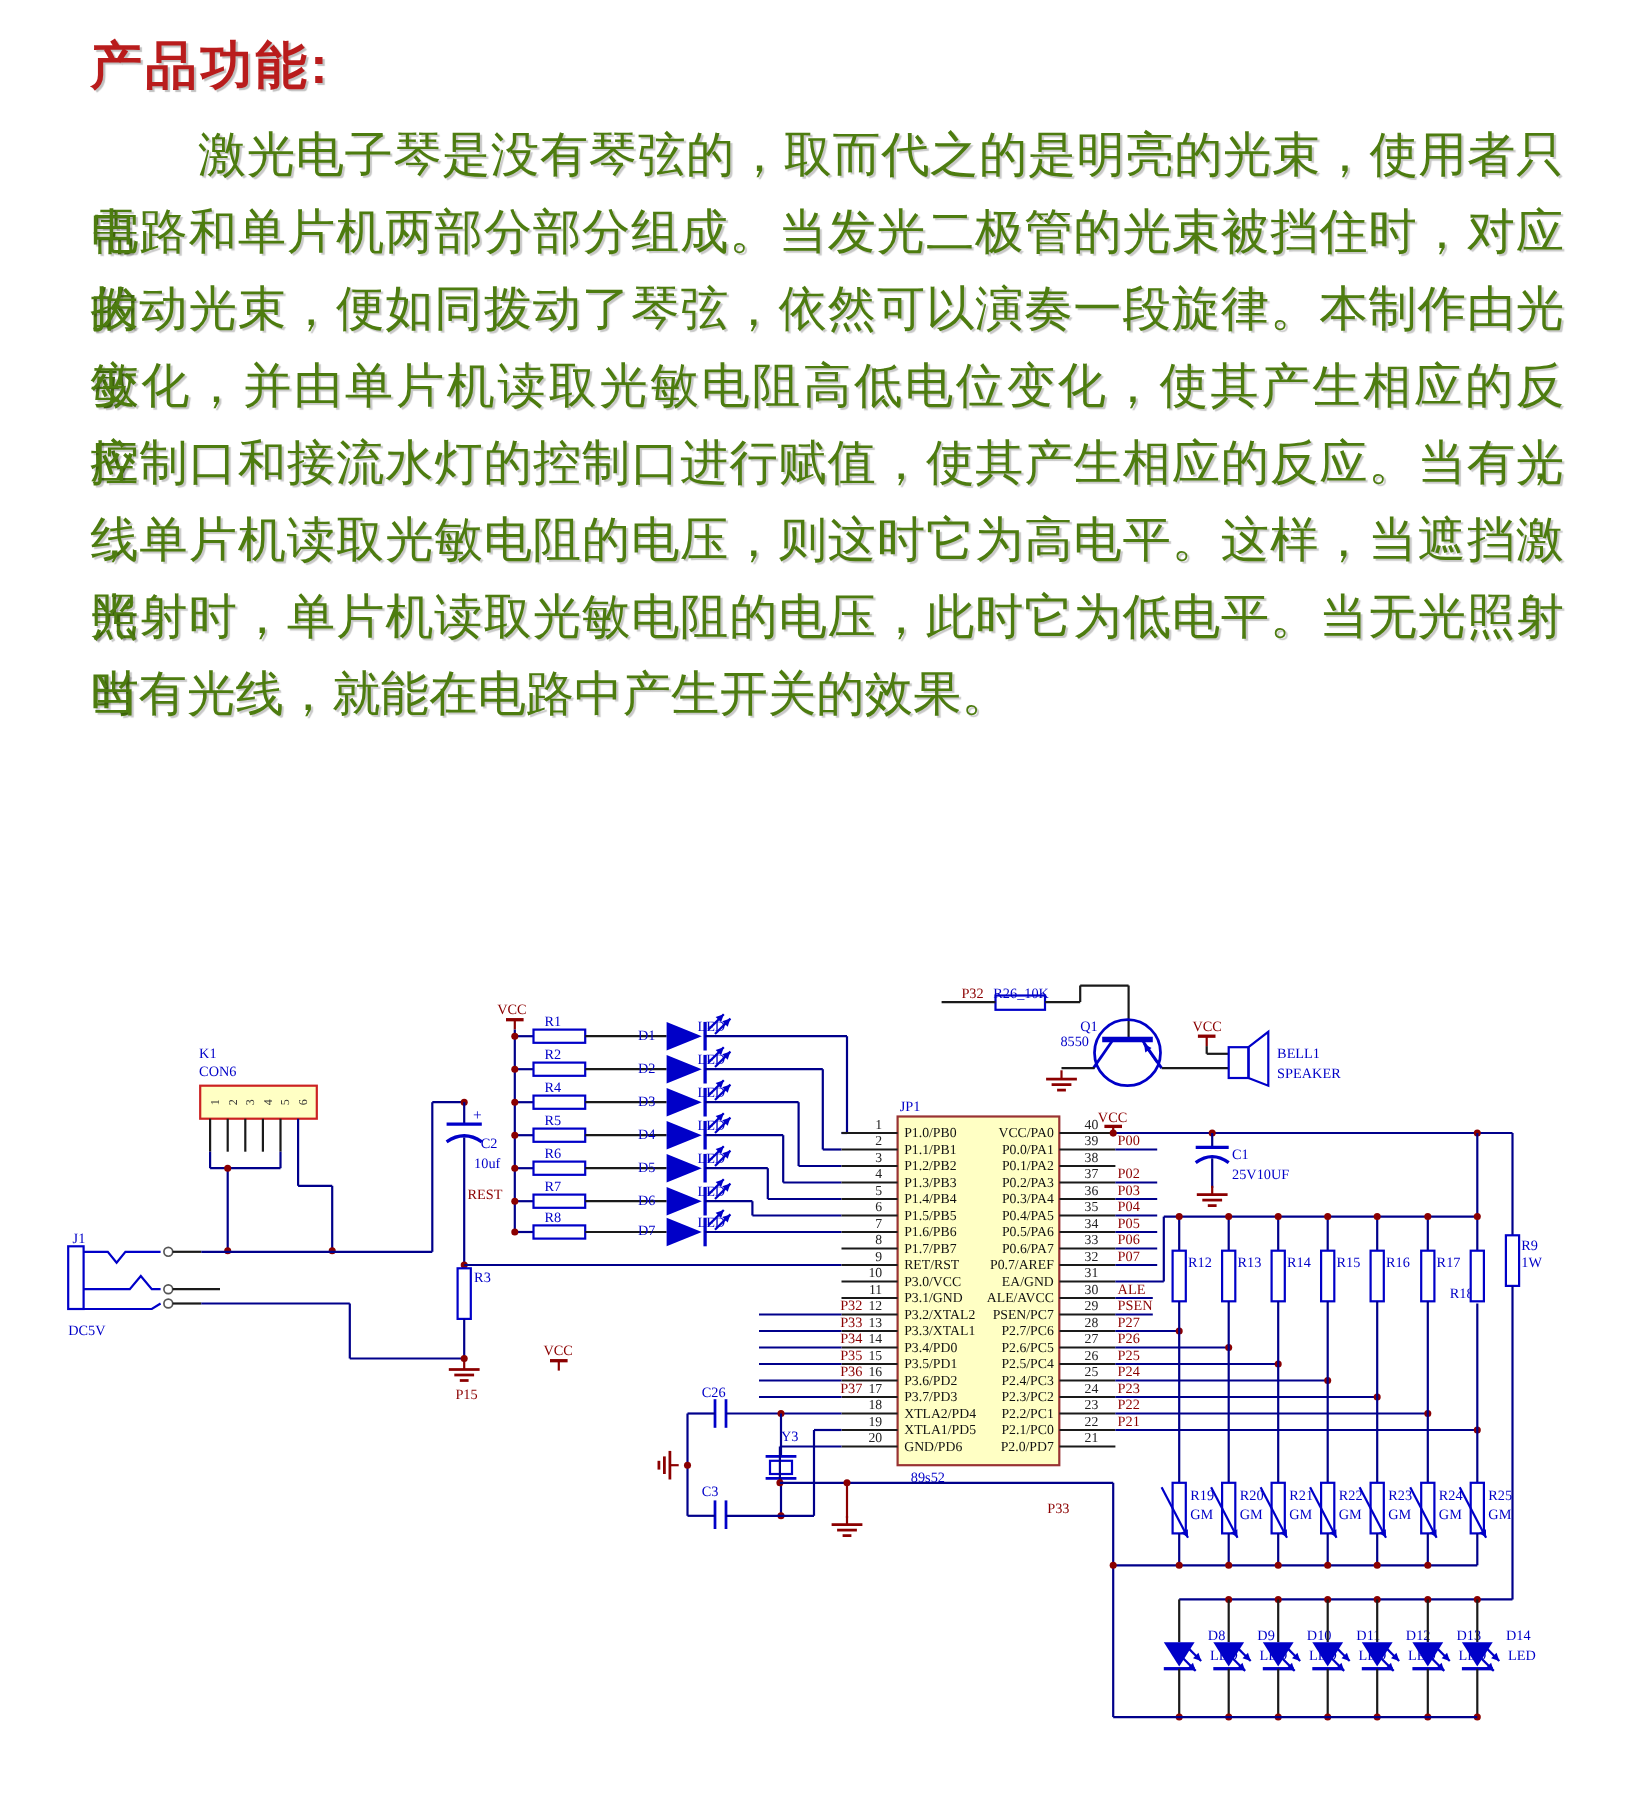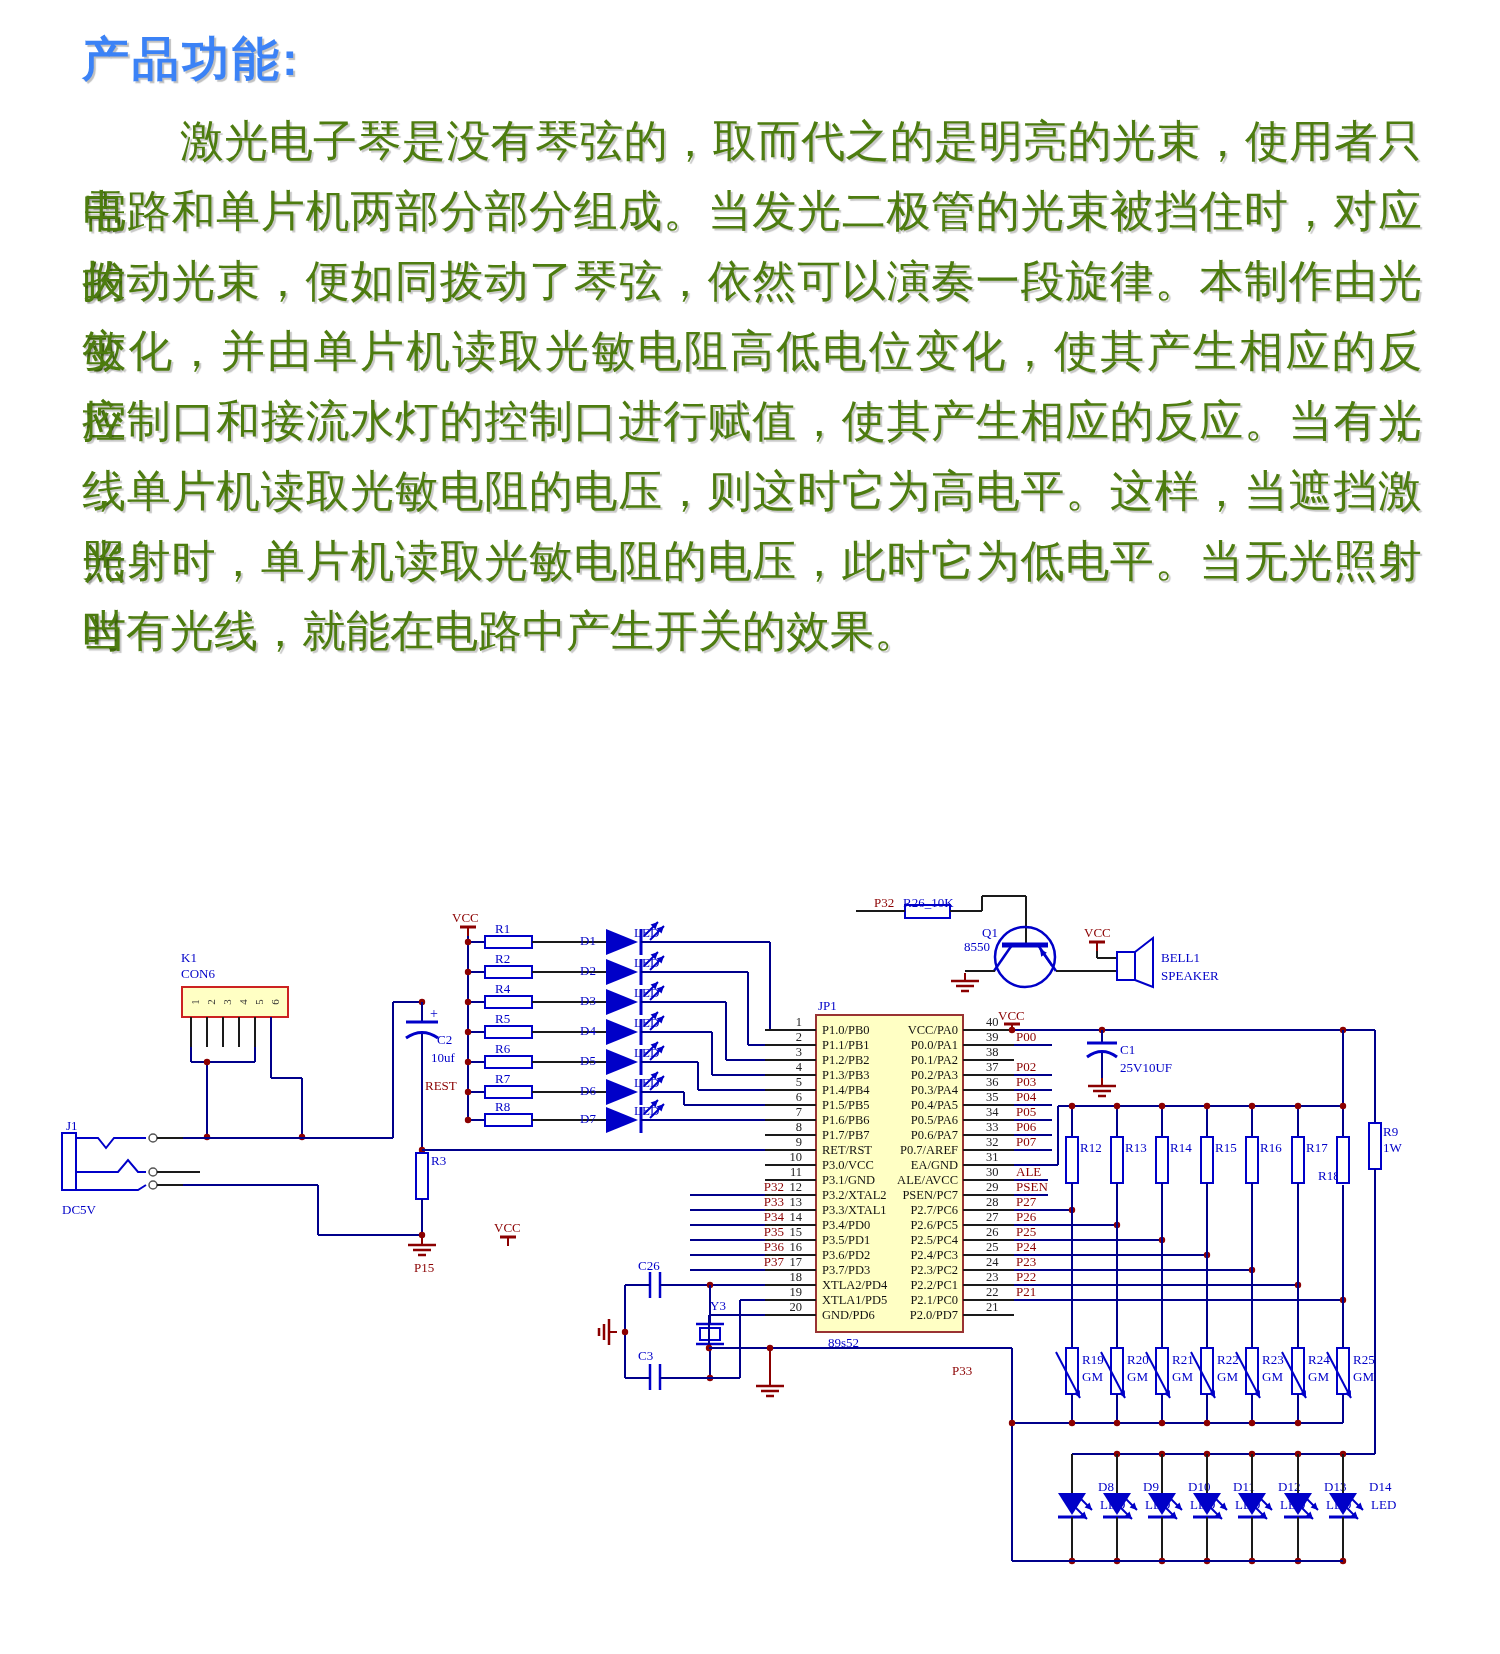--- a/index.html
+++ b/index.html
@@ -1,18 +1,18 @@
 <!DOCTYPE html>
 <html><head>
 <meta charset="utf-8">
 <style>
   html,body{margin:0;padding:0}
   body{width:1500px;height:1654px;background:#ffffff;position:relative;overflow:hidden;
        font-family:"Liberation Sans",sans-serif}
-  .title{position:absolute;left:82px;top:28px;font-size:47px;font-weight:bold;color:#3b82f6;
+  .title{position:absolute;left:82px;top:28px;font-size:47px;font-weight:bold;color:#b91c1c;
          letter-spacing:3px;text-shadow:2px 2px 1px rgba(0,0,0,.25)}
   .para{position:absolute;left:82px;top:106px;width:1340px}
   .pline{font-size:44px;line-height:70px;height:70px;color:#4d7c0f;
          text-align:justify;text-align-last:justify;
          text-shadow:2px 2px 1px rgba(0,0,0,.22)}
   .pline.first{text-indent:98px}
   .pline.last{text-align-last:left}
   #schem{position:absolute;left:0;top:840px}
   text{font-family:"Liberation Serif",serif}
 </style>

